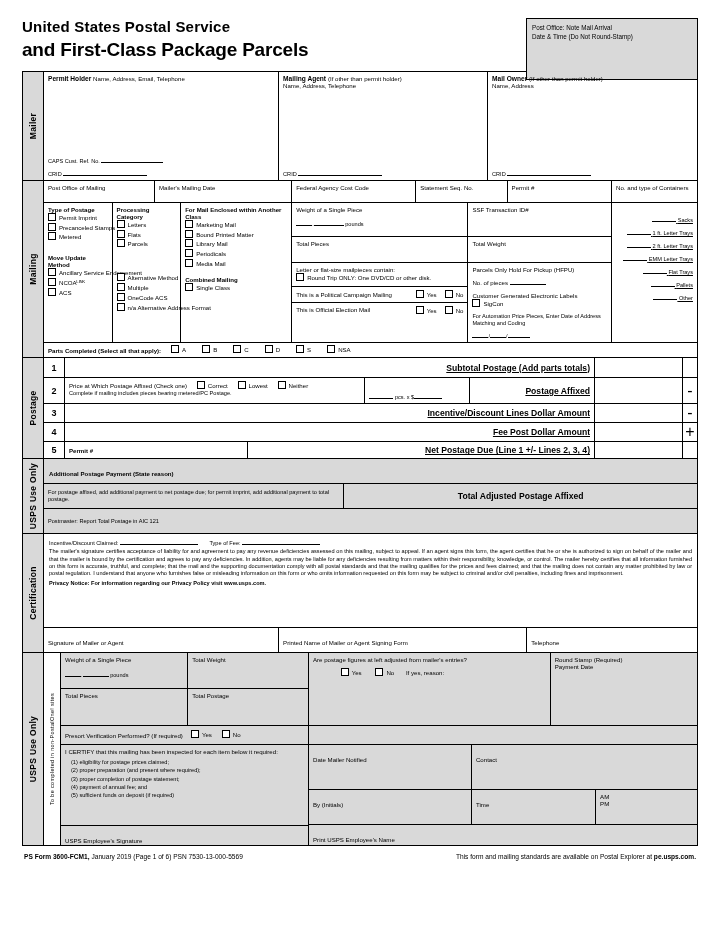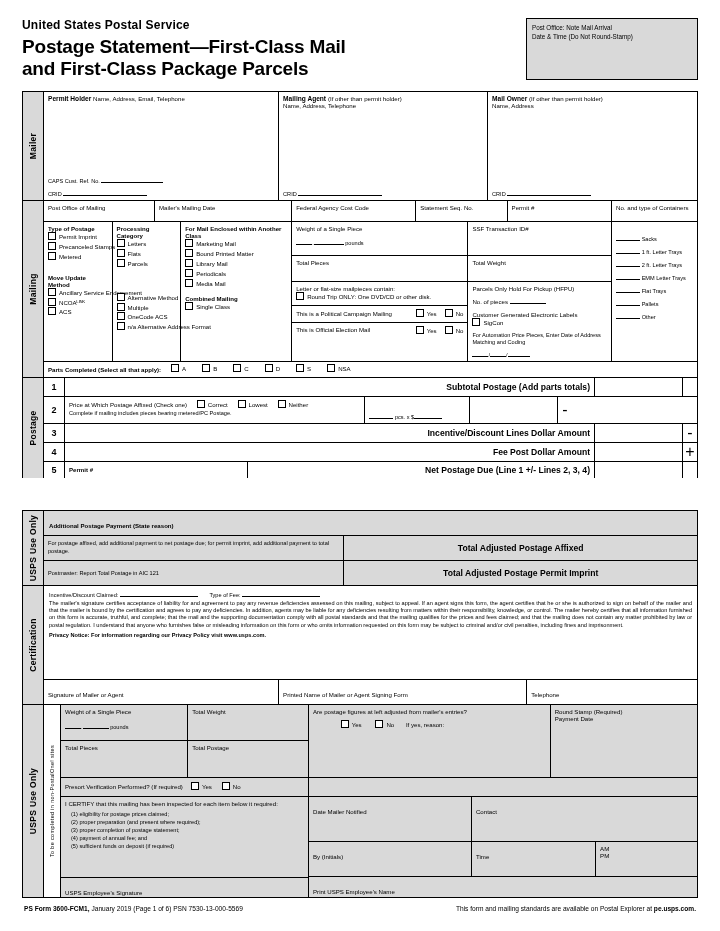--- a/index.html
+++ b/index.html
@@ -1,19 +1,19 @@
 <!DOCTYPE html>
 <html><head>
 <meta charset="utf-8">
 <style>
   html,body{margin:0;padding:0;background:#fff;}
   body{width:720px;height:931px;font-family:"Liberation Sans",sans-serif;color:#000;}
   .page{position:relative;width:720px;height:931px;box-sizing:border-box;padding:18px 22px 0 22px;}
   .hdr{position:relative;}
-  .org{font-size:12px;font-weight:bold;letter-spacing:.2px;}
+  .org{font-size:15px;font-weight:bold;letter-spacing:.2px;}
   .title{font-size:19px;font-weight:bold;line-height:1.18;margin-top:4px;letter-spacing:-.2px;}
   .subtitle{font-size:7.6px;margin-top:6px;}
   .noteblock{position:absolute;right:0;top:0;width:172px;height:62px;border:1px solid #000;background:#d9d9d9;box-sizing:border-box;padding:4px 5px;}
   .noteblock div{font-size:6.3px;line-height:1.5;}
   .sect{display:flex;border:1px solid #000;border-bottom:none;}
   .sect.last{border-bottom:1px solid #000;}
   .vlabel{width:20px;flex:0 0 20px;border-right:1px solid #000;background:#d9d9d9;position:relative;}
   .vlabel span{position:absolute;left:50%;top:50%;transform:translate(-50%,-50%) rotate(-90deg);white-space:nowrap;font-size:8.5px;font-weight:bold;letter-spacing:.3px;}
   .sbody{flex:1;min-width:0;}
   .row{display:flex;}
@@ -21,39 +21,38 @@
   .cell:last-child{border-right:none;}
   .brow{border-bottom:1px solid #000;}
   .lbl{font-size:6.6px;font-weight:bold;}
   .lbl .norm{font-weight:normal;}
   .sm{font-size:6.1px;}
   .xs{font-size:5.6px;}
   .ttl{font-size:8.6px;font-weight:bold;}
   .cb{display:inline-block;width:6px;height:6px;border:1px solid #000;margin-right:3px;vertical-align:-1px;background:#fff;}
   .ck{font-size:6.1px;white-space:nowrap;line-height:1.62;}
   .gray{background:#d9d9d9;}
-  .right{text-align:left;}
+  .right{text-align:right;text-decoration:underline;}
   .center{text-align:center;}
   .bold{font-weight:bold;}
   .postnum{width:20px;flex:0 0 20px;border-right:1px solid #000;font-size:9px;font-weight:bold;display:flex;align-items:center;justify-content:center;}
   .footer{display:flex;justify-content:space-between;font-size:6.6px;margin-top:7px;padding:0 2px;}
   .tiny-line{display:inline-block;border-bottom:1px solid #000;height:7px;}
   .flex{display:flex;}
   .col{display:flex;flex-direction:column;}
   .grow{flex:1;}
 </style>
 </head>
 <body>
 
 <div class="page">
 
   <div class="hdr">
     <div class="org">United States Postal Service</div>
     <div class="title">
-      <div>Postage Statement—First-Class Mail</div>
       <div>and First-Class Package Parcels</div>
     </div>
     <div class="noteblock">
       <div>Post Office: Note Mail Arrival</div>
       <div>Date &amp; Time (Do Not Round-Stamp)</div>
     </div>
   </div>
 
   <div class="sect" style="margin-top:10px;height:108px;">
     <div class="vlabel">
@@ -232,20 +231,23 @@
             <span>Price at Which Postage Affixed (Check one)</span>
             <span style="margin-left:8px;"><span class="cb"></span><span>Correct</span></span>
             <span style="margin-left:8px;"><span class="cb"></span><span>Lowest</span></span>
             <span style="margin-left:8px;"><span class="cb"></span><span>Neither</span></span>
           </div>
           <div class="xs">Complete if mailing includes pieces bearing metered/PC Postage.</div>
         </div>
         <div class="cell" style="width:16%;display:flex;align-items:flex-end;">
             <span class="xs"><span class="tiny-line" style="width:24px;"></span> <span>pcs. x $</span><span class="tiny-line" style="width:28px;"></span></span>
           </div>
+        <div class="cell grow right" style="display:flex;align-items:center;justify-content:flex-end;">
+            <span class="ttl">Postage Affixed</span>
+          </div>
         <div class="cell" style="width:88px;"></div>
         <div class="cell center" style="width:14px;display:flex;align-items:center;justify-content:center;">-</div>
       </div>
 
       <div class="row brow" style="height:18px;">
         <div class="postnum">3</div>
         <div class="cell grow right" style="display:flex;align-items:center;justify-content:flex-end;">
             <span class="ttl">Incentive/Discount Lines Dollar Amount</span>
           </div>
         <div class="cell" style="width:88px;"></div>
@@ -268,42 +270,39 @@
           </div>
         <div class="cell grow right" style="display:flex;align-items:center;justify-content:flex-end;">
             <span class="ttl">Net Postage Due (Line 1 +/- Lines 2, 3, 4)</span>
           </div>
         <div class="cell" style="width:88px;"></div>
         <div class="cell" style="width:14px;"></div>
       </div>
     </div>
   </div>
 
-  <div class="sect" style="height:74px;margin-top:32px;">
+  <div class="sect" style="height:74px;">
     <div class="vlabel">
         <span>USPS Use Only</span>
       </div>
     <div class="sbody col gray" style="height:100%;">
       <div class="brow" style="padding:3px 5px;">
         <span class="sm bold">Additional Postage Payment (State reason)</span>
       </div>
       <div class="row brow grow">
         <div class="cell" style="width:46%;display:flex;align-items:center;">
           <span class="xs" style="line-height:1.35;">For postage affixed, add additional payment to net postage due; for permit imprint, add additional payment to total postage.</span>
         </div>
         <div class="cell grow center" style="display:flex;align-items:center;justify-content:center;">
           <span class="ttl">Total Adjusted Postage Affixed</span>
         </div>
       </div>
       <div class="row" style="height:24px;">
         <div class="cell" style="width:46%;display:flex;align-items:center;">
           <span class="xs">Postmaster: Report Total Postage in AIC 121</span>
-        </div>
-        <div class="cell grow center" style="display:flex;align-items:center;justify-content:center;">
-          <span class="ttl">Total Adjusted Postage Permit Imprint</span>
         </div>
       </div>
     </div>
   </div>
 
   <div class="sect" style="height:118px;">
     <div class="vlabel">
         <span>Certification</span>
       </div>
     <div class="sbody col" style="height:100%;">

